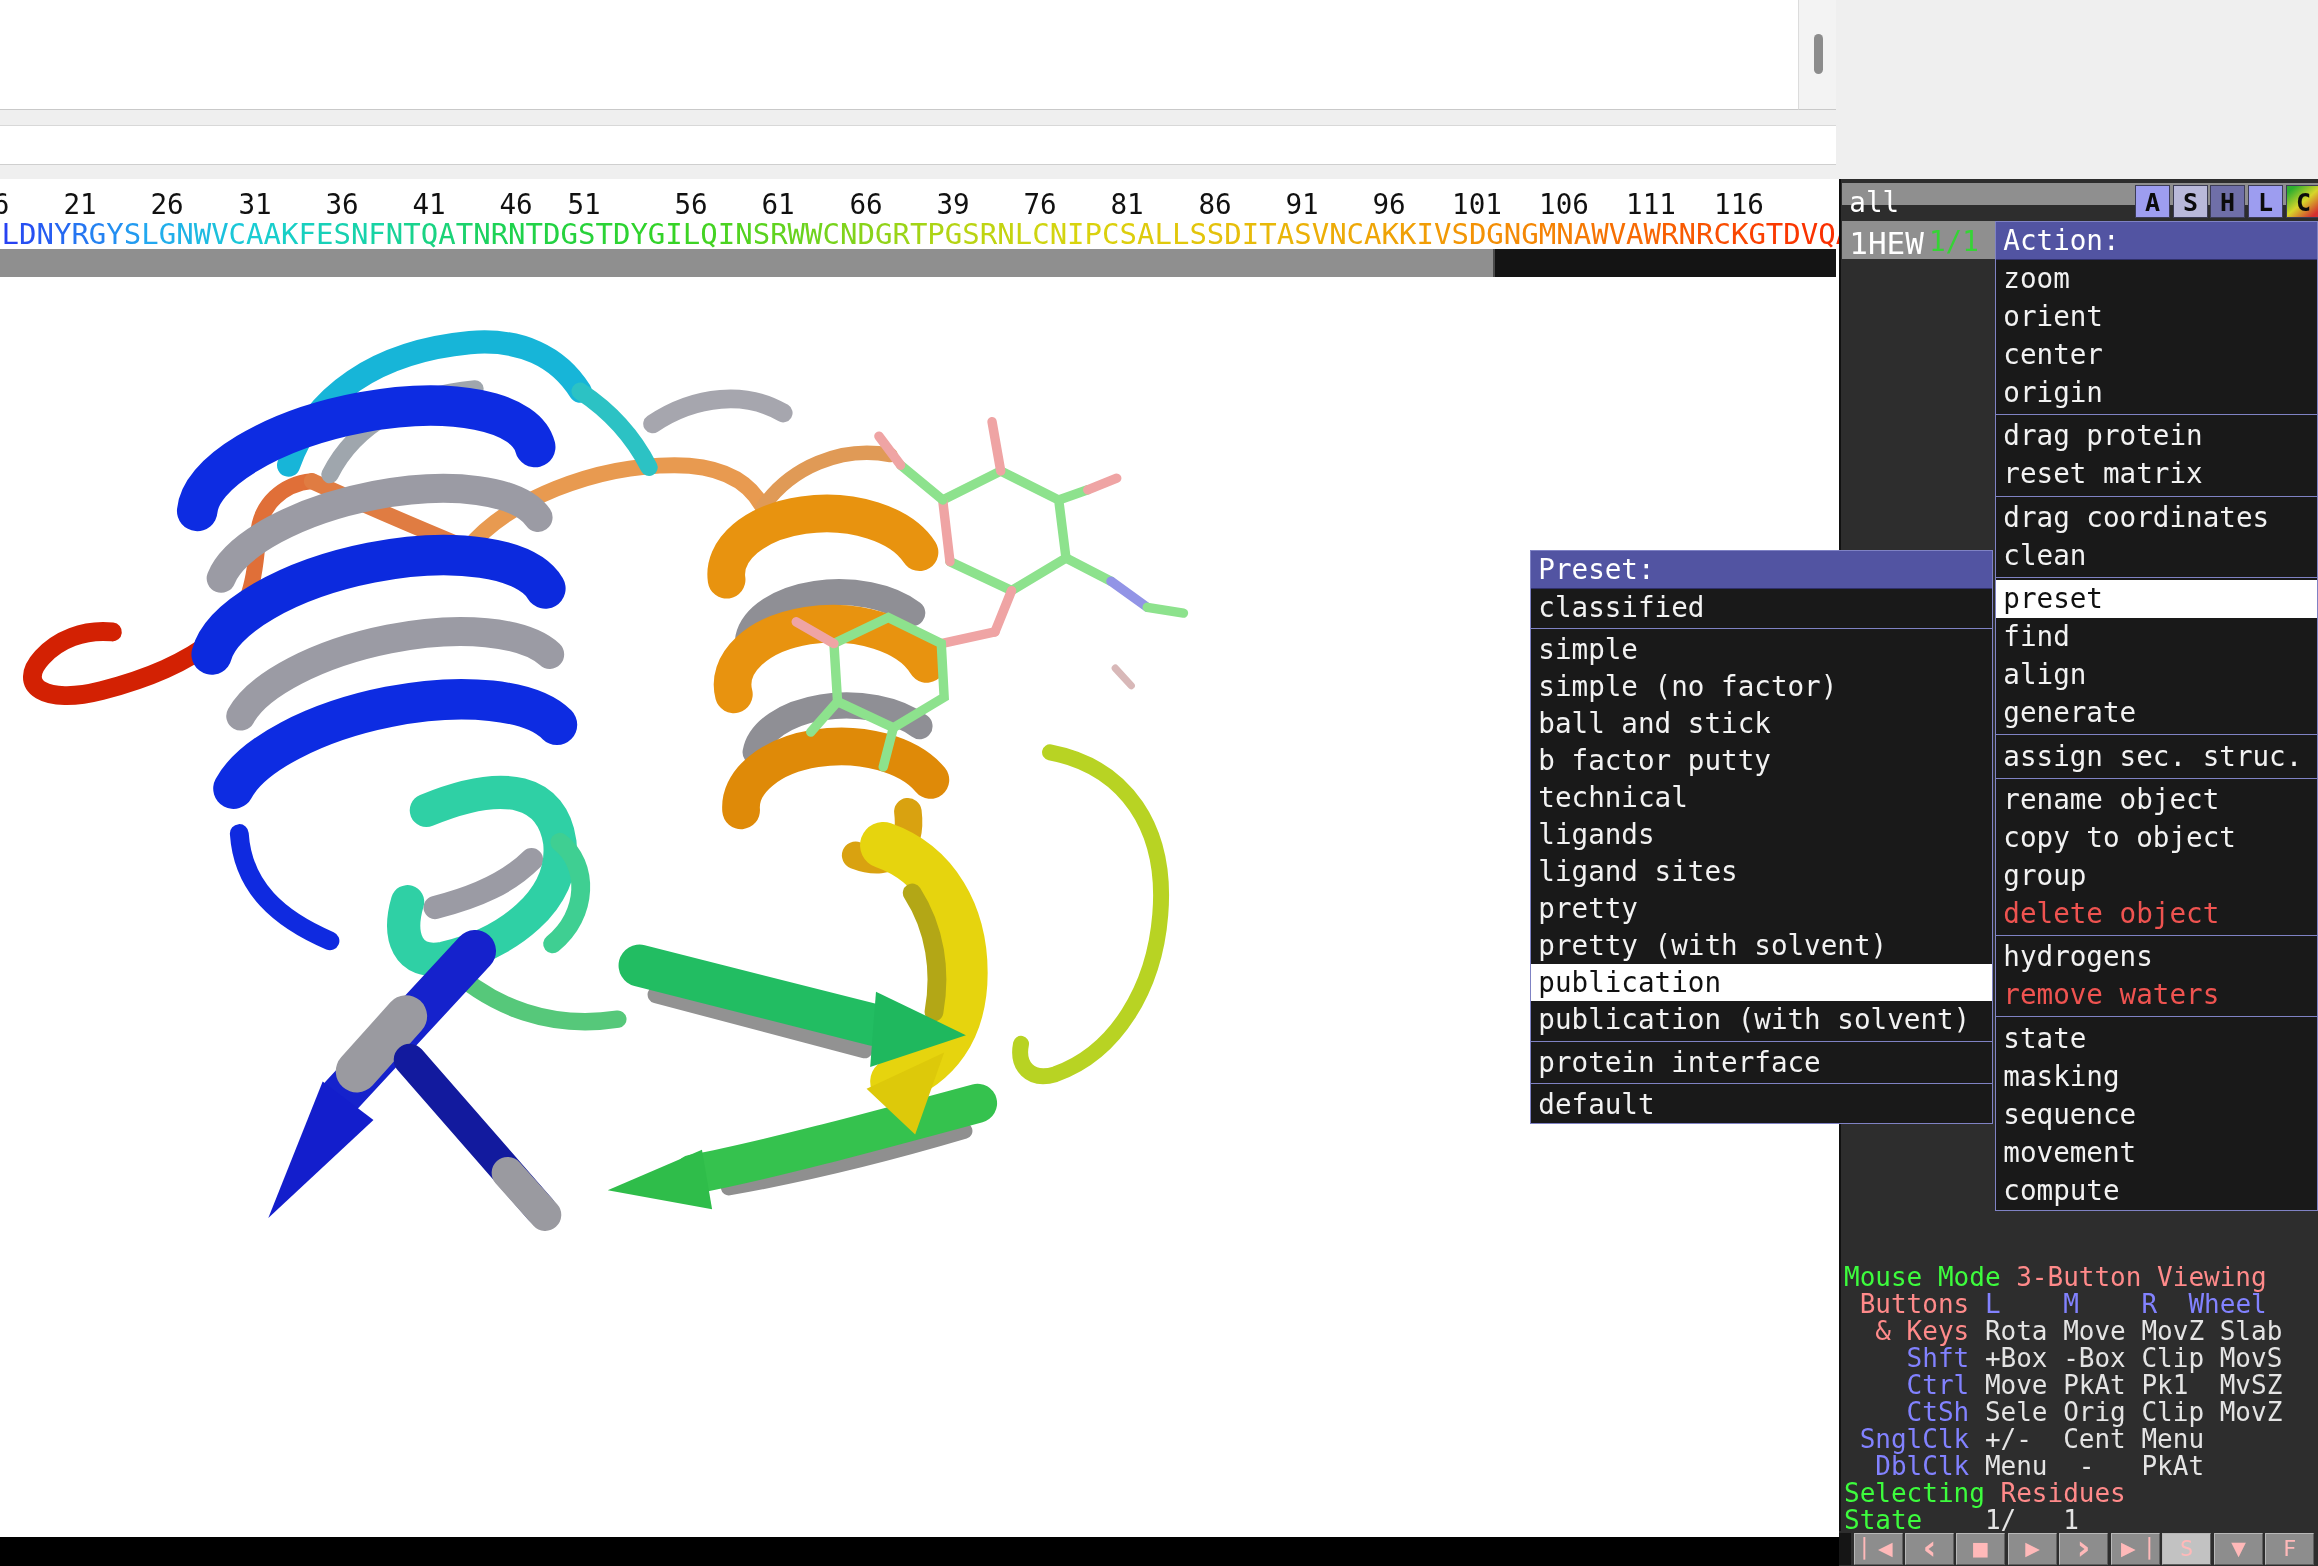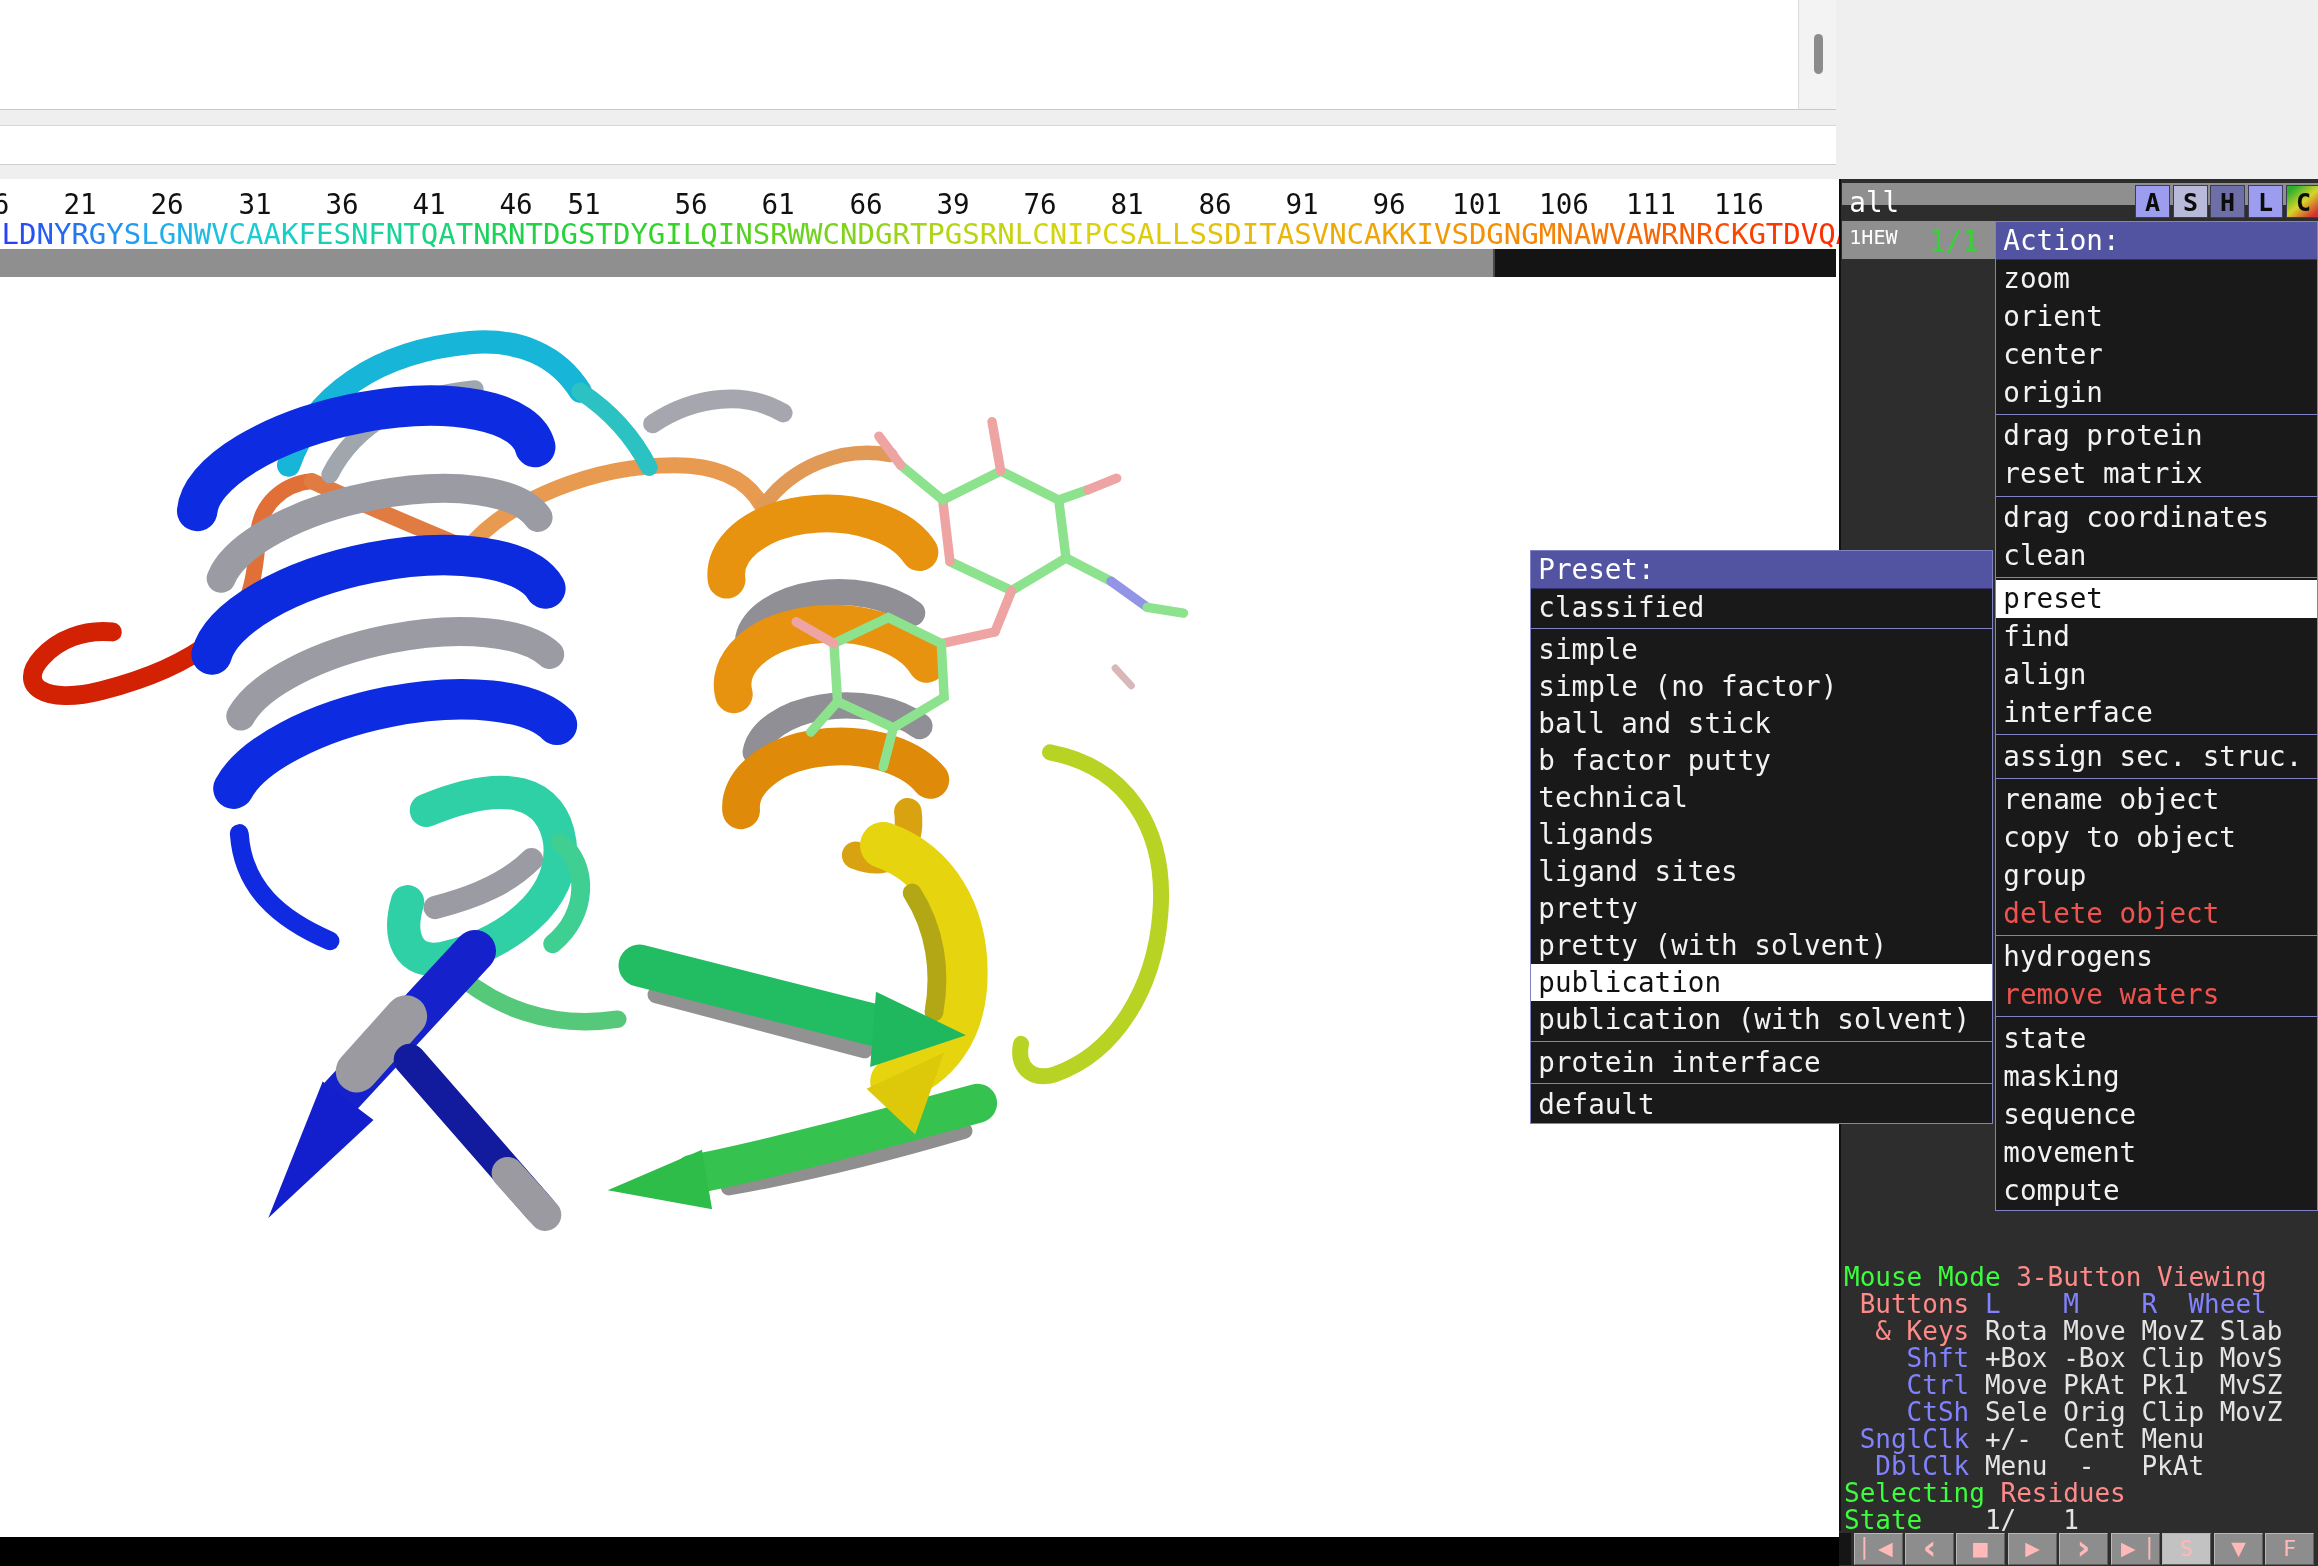--- a/index.html
+++ b/index.html
@@ -31,21 +31,21 @@
   #vp-bottom { position:absolute; left:0; top:1537px; width:1839px; height:29px; background:#000; }
 
   
   #right-panel { position:absolute; left:1839px; top:179px; width:480px; height:1387px;
                  background:#2d2d2d; border-left:2.9px solid #111; }
   #all-bar { position:absolute; left:1842px; top:183px; width:477px; height:22px; background:#8f8f8f; }
   #all-label { position:absolute; left:7.3px; top:2.9px; font-size:27.6px; color:#fff; }
   .hdr-btn { position:absolute; top:1.5px; width:35px; height:33px; text-align:center; line-height:33px;
              font-size:25px; font-weight:bold; color:#0c0c0c; border:0.7px solid #3c3c55; }
   #obj-row { position:absolute; left:1842px; top:221px; width:154px; height:38px; background:#8f8f8f; }
-  #obj-name  { position:absolute; left:7.3px; top:3.6px; font-size:20px; color:#fff; }
+  #obj-name  { position:absolute; left:7.3px; top:3.6px; font-size:31px; color:#fff; }
   #obj-state { position:absolute; left:87px; top:3.6px; font-size:27.6px; color:#35d435; }
 
   
   .menu { position:absolute; background:#191919; border:1.5px solid #7f82c4; }
   .menu-title { height:38px; line-height:38px; background:#5254a2; color:#fff; font-size:27.6px;
                 padding-left:7.3px; border-bottom:0.7px solid #30306a; }
   .menu-item { line-height:38px; height:38px; font-size:27.6px; color:#f2f2f2; padding-left:7.3px; white-space:pre; }
   .menu-item.hl { background:#fff; color:#101010; }
   .menu-item.danger { color:#ef5350; }
   .menu-sep { height:0; border-top:1.5px solid #7f82c4; margin:2.2px 0; }
@@ -214,21 +214,21 @@
         <div class="menu-sep"></div>
         <div class="menu-item">drag protein</div>
         <div class="menu-item">reset matrix</div>
         <div class="menu-sep"></div>
         <div class="menu-item">drag coordinates</div>
         <div class="menu-item">clean</div>
         <div class="menu-sep"></div>
         <div class="menu-item hl">preset</div>
         <div class="menu-item">find</div>
         <div class="menu-item">align</div>
-        <div class="menu-item">interface</div>
+        <div class="menu-item">generate</div>
         <div class="menu-sep"></div>
         <div class="menu-item">assign sec. struc.</div>
         <div class="menu-sep"></div>
         <div class="menu-item">rename object</div>
         <div class="menu-item">copy to object</div>
         <div class="menu-item">group</div>
         <div class="menu-item danger">delete object</div>
         <div class="menu-sep"></div>
         <div class="menu-item">hydrogens</div>
         <div class="menu-item danger">remove waters</div>

